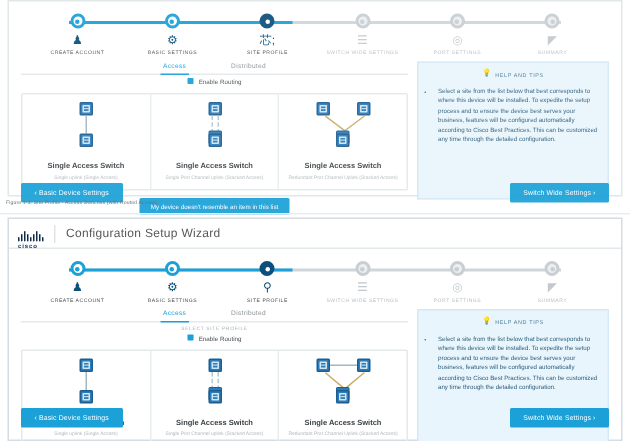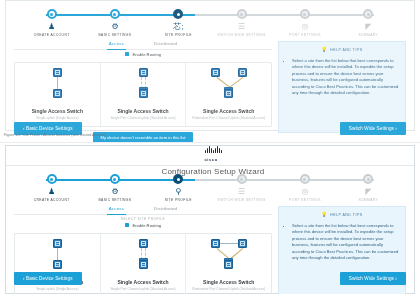--- a/index.html
+++ b/index.html
@@ -19,21 +19,21 @@
 
   .frame{
     position:absolute;left:5px;right:5px;top:0;bottom:0;
     border:1px solid #d6dde2;background:#fff;box-sizing:border-box;
   }
   .panel.top .frame{border-color:#e2e7ea;}
 
   
   .brandbar{
     height:19px;display:flex;align-items:center;
-    border-bottom:1px solid #e3e8eb;padding-left:6px;gap:7px;flex-direction:column;
+    border-bottom:1px solid #e3e8eb;padding-left:6px;gap:7px;
   }
   .cisco-logo{display:flex;align-items:flex-end;gap:1px;height:11px;position:relative;}
   .cisco-logo .bars{display:flex;align-items:flex-end;gap:1px;height:7px;}
   .cisco-logo .bars i{display:block;width:1px;background:#0d2b4e;border-radius:.5px;}
   .cisco-logo .bars i:nth-child(1){height:3px}
   .cisco-logo .bars i:nth-child(2){height:5px}
   .cisco-logo .bars i:nth-child(3){height:7px}
   .cisco-logo .bars i:nth-child(4){height:5px}
   .cisco-logo .bars i:nth-child(5){height:3px}
   .cisco-logo .bars i:nth-child(6){height:5px}

